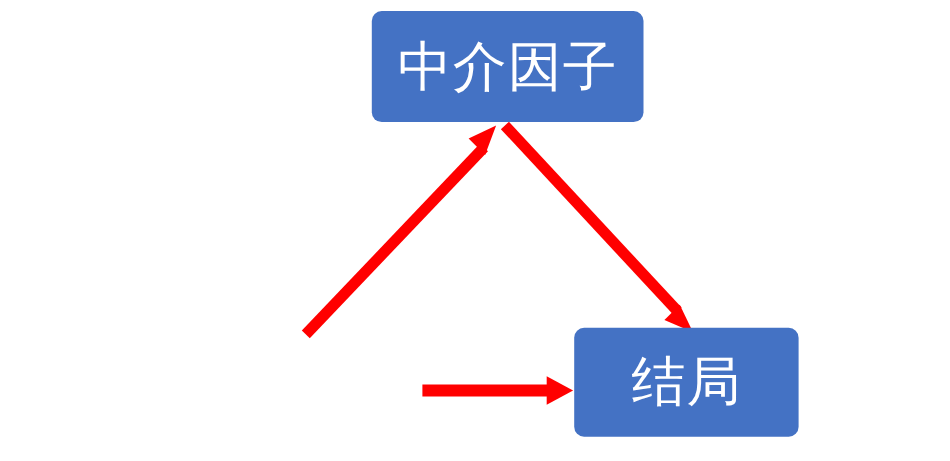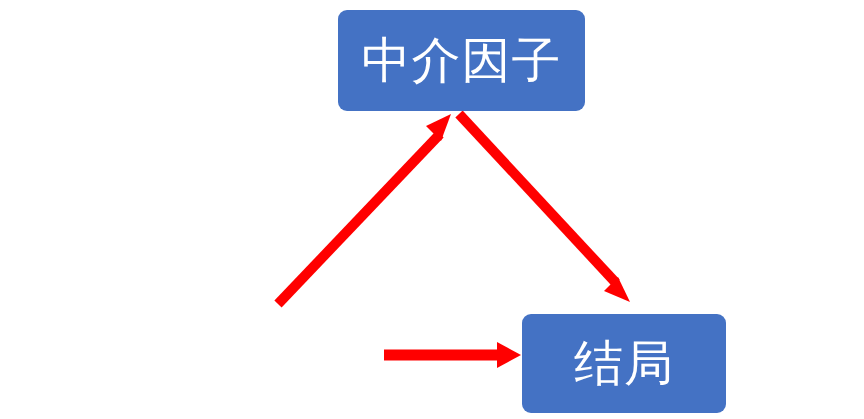--- a/index.html
+++ b/index.html
@@ -44,21 +44,21 @@
     height: 101px;
   }
   #node-exposure {
     left: 180px;
     top: 305px;
     width: 203px;
     height: 99px;
   }
   #node-outcome {
     left: 522px;
-    top: 314px;
+    top: 298px;
     width: 204px;
     height: 99px;
   }
   #edges {
     position: absolute;
     left: 0;
     top: 0;
     width: 864px;
     height: 419px;
     pointer-events: none;

